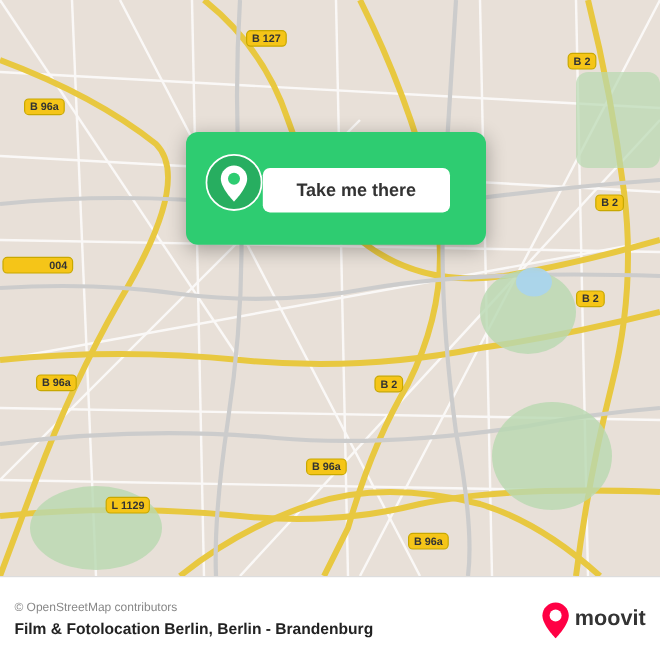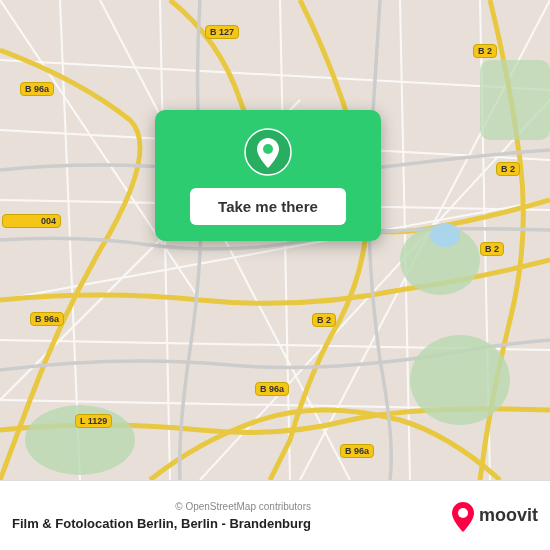--- a/index.html
+++ b/index.html
@@ -31,26 +31,26 @@
       inset: 0;
       width: 100%;
       height: 100%;
     }
 
     
     #location-card {
       position: absolute;
       top: 110px;
       left: 155px;
-      width: 226px;
+      width: 250px;
       background: #2ecc71;
       border-radius: 10px;
       padding: 18px 16px 16px;
       display: flex;
-      flex-direction: column;
+      flex-direction: row;
       align-items: center;
       box-shadow: 0 4px 16px rgba(0,0,0,0.3);
     }
 
     #location-pin {
       width: 48px;
       height: 48px;
       margin-bottom: 12px;
     }
 
@@ -74,21 +74,20 @@
       display: flex;
       align-items: center;
       justify-content: space-between;
       padding: 0 12px;
       border-top: 1px solid #ddd;
     }
 
     #bottom-info {
       display: flex;
       flex-direction: column;
-      align-items: flex-end;
     }
 
     #attribution {
       font-size: 10px;
       color: #888;
       margin-bottom: 4px;
     }
 
     #location-name {
       font-size: 13px;
@@ -190,21 +189,21 @@
 
   <div class="road-badge" style="left:20px; top:82px;">B 96a</div>
   <div class="road-badge" style="left:205px; top:25px;">B 127</div>
   <div class="road-badge" style="left:473px; top:44px;">B 2</div>
   <div class="road-badge" style="left:496px; top:162px;">B 2</div>
   <div class="road-badge" style="left:480px; top:242px;">B 2</div>
   <div class="road-badge" style="left:2px; top:214px;padding-left:38px;">004</div>
   <div class="road-badge" style="left:30px; top:312px;">B 96a</div>
   <div class="road-badge" style="left:312px; top:313px;">B 2</div>
   <div class="road-badge" style="left:255px; top:382px;">B 96a</div>
-  <div class="road-badge" style="left:75px; top:414px;text-align:right;">L 1129</div>
+  <div class="road-badge" style="left:88px; top:414px;text-align:right;">L 1129</div>
   <div class="road-badge" style="left:340px; top:444px;">B 96a</div>
 
   <div id="location-card">
 
     <svg id="location-pin" viewBox="0 0 48 48" fill="none" xmlns="http://www.w3.org/2000/svg">
       <circle cx="24" cy="24" r="23" fill="#27ae60" stroke="white" stroke-width="1.5"></circle>
       <path d="M24 10 C18 10 13 15 13 21 C13 29 24 40 24 40 C24 40 35 29 35 21 C35 15 30 10 24 10Z" fill="white"></path>
       <circle cx="24" cy="21" r="5" fill="#2ecc71"></circle>
     </svg>
 

